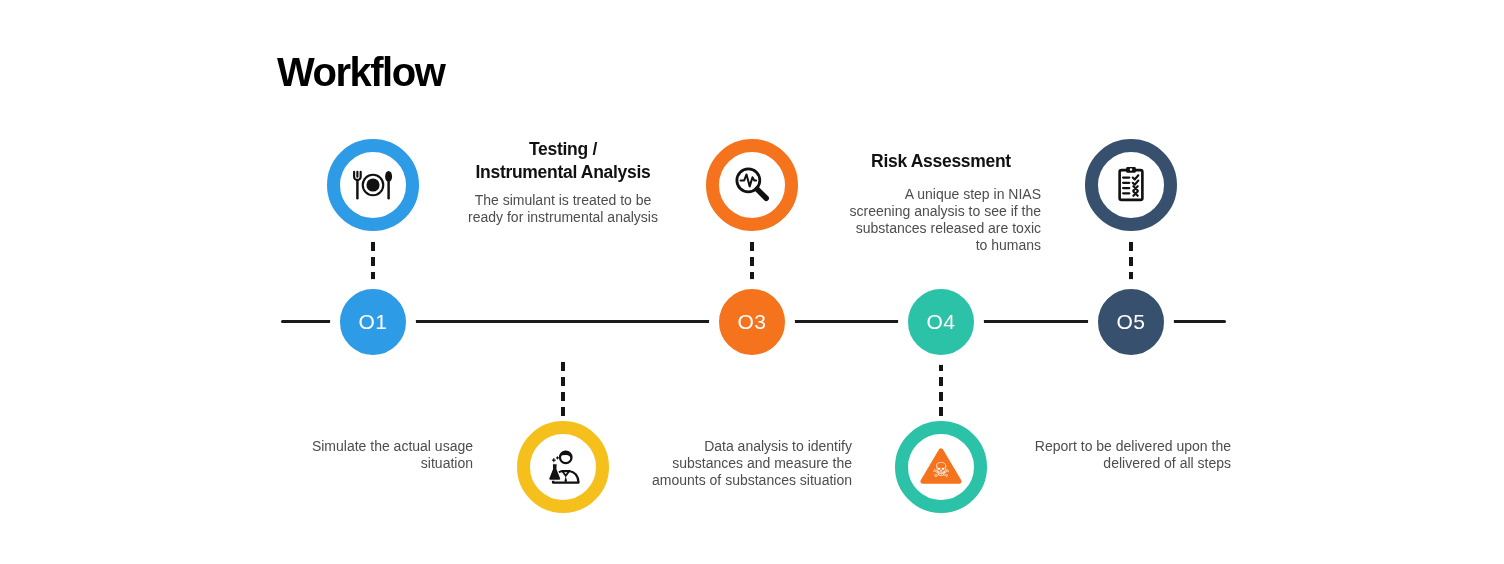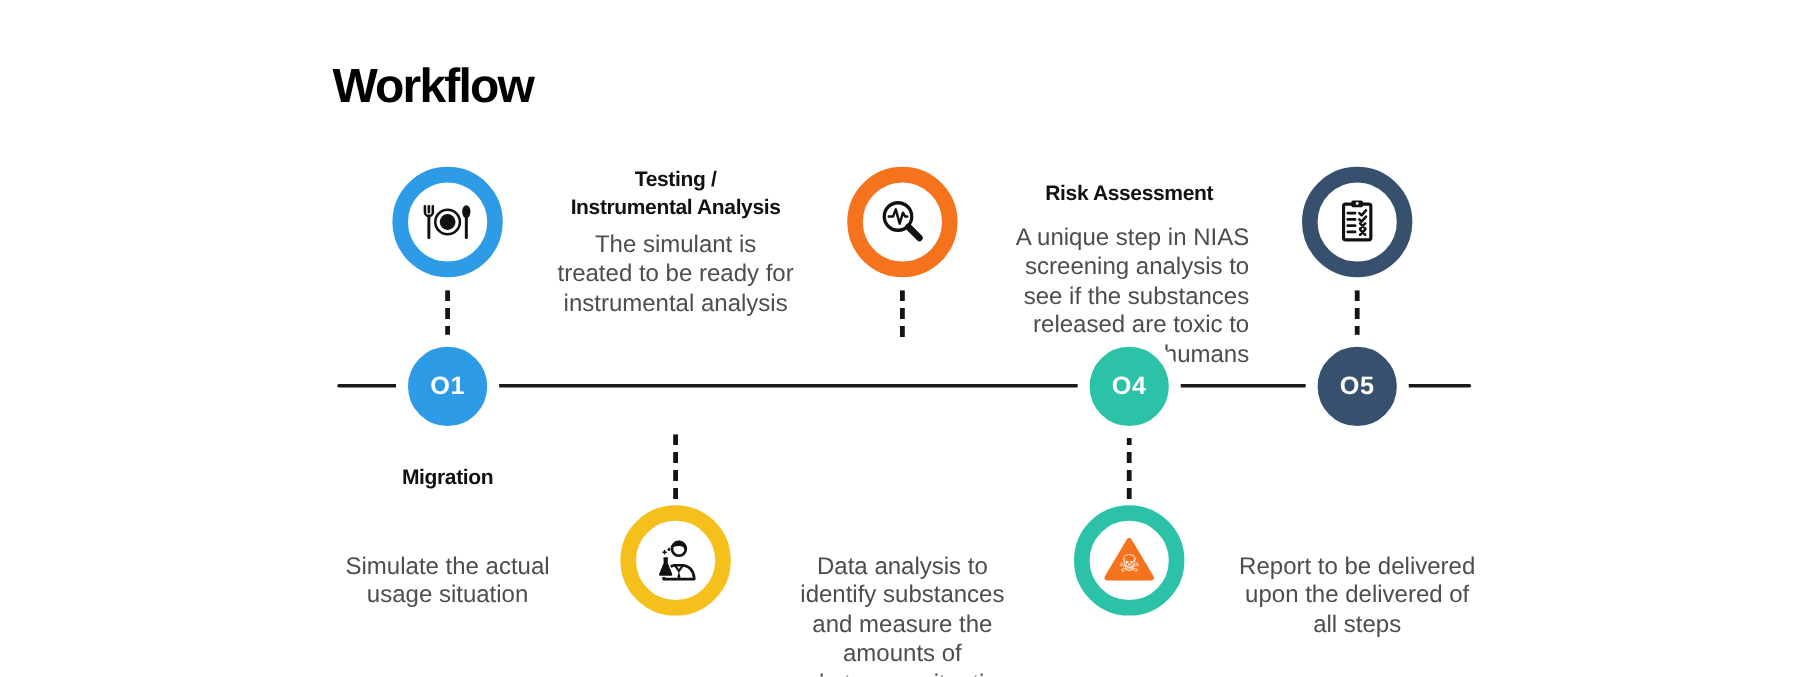--- a/index.html
+++ b/index.html
@@ -26,21 +26,21 @@
     position: absolute; top: 0; height: 564px; width: 220px;
   }
   .node {
     position: absolute; left: 50%; transform: translateX(-50%);
     top: 279px; width: 66px; height: 66px;
     background: var(--c); border: 10px solid #fff; border-radius: 50%;
     display: flex; align-items: center; justify-content: center;
     z-index: 2;
   }
   .node span {
-    color: #fff; font-weight: 700; font-size: 21px; letter-spacing: 0.5px;
+    color: #fff; font-weight: 400; font-size: 21px; letter-spacing: 0.5px;
   }
   .icon-circle {
     position: absolute; left: 50%; transform: translateX(-50%);
     width: 66px; height: 66px;
     background: #fff; border: 13px solid var(--c); border-radius: 50%;
     display: flex; align-items: center; justify-content: center;
     z-index: 2;
   }
   .icon-circle.above { top: 139px; }
   .icon-circle.below { top: 421px; }
@@ -58,23 +58,23 @@
     letter-spacing: -0.3px; color: var(--heading, #111);
     white-space: pre-line;
   }
   .heading.below { top: 386px; }
   .step-3 .heading.below { top: 378px; }
   .step-2 .heading.above { top: 138px; }
   .step-4 .heading.above { top: 150px; }
   .desc {
     position: absolute; left: 50%; transform: translateX(-50%);
     width: 200px; text-align: center;
-    font-size: 20px; line-height: 1.22; color: var(--body, #4d4d4d);
+    font-size: 14px; line-height: 1.22; color: var(--body, #4d4d4d);
   }
-  .desc.below { top: 460px; }
+  .desc.below { top: 438px; text-align: right; }
   .step-2 .desc.above { top: 192px; }
   .step-4 .desc.above { top: 186px; text-align: right; }
   .step-1 { left: 263px; }
   .step-2 { left: 453px; }
   .step-3 { left: 642px; }
   .step-4 { left: 831px; }
   .step-5 { left: 1021px; }
   svg { display: block; }
 </style>
 </head>
@@ -95,21 +95,20 @@
         <circle cx="28" cy="24" r="12.5" stroke-width="2.6"></circle>
         <circle cx="28" cy="24" r="8" fill="#111" stroke="none"></circle>
         <ellipse cx="47" cy="13.5" rx="4.2" ry="6.5" fill="#111" stroke="none"></ellipse>
         <path d="M47 20 V40" stroke-width="3"></path>
       </svg>
     </div>
     <div class="dash above"></div>
     <div class="node">
       <span>O1</span>
     </div>
-    <div class="heading below">Migration</div>
     <div class="desc below">Simulate the actual usage situation</div>
   </div>
 
   <div class="step step-2" style="--c: #F5C01B;">
     <div class="heading above">Testing /
 Instrumental Analysis</div>
     <div class="desc above">The simulant is treated to be ready for instrumental analysis</div>
     <div class="dash below"></div>
     <div class="icon-circle below">
       <svg viewBox="0 0 48 48" width="44" height="44">
@@ -126,20 +125,23 @@
 
   <div class="step step-3" style="--c: #F4731C;">
     <div class="icon-circle above">
       <svg viewBox="0 0 48 48" width="44" height="44" fill="none">
         <circle cx="20" cy="19" r="12.5" stroke="#111" stroke-width="3"></circle>
         <path d="M29.5 28.5 L39.5 38.5" stroke="#111" stroke-width="6" stroke-linecap="round"></path>
         <polyline points="11.5,19 15.5,19 18,12.5 21.5,25.5 24.5,15.5 26.5,19 28.5,19" stroke="#111" stroke-width="2.2" stroke-linejoin="round" stroke-linecap="round"></polyline>
       </svg>
     </div>
     <div class="dash above"></div>
+    <div class="node">
+      <span>O3</span>
+    </div>
     <div class="desc below">Data analysis to identify substances and measure the amounts of substances situation</div>
   </div>
 
   <div class="step step-4" style="--c: #2BC2A7;">
     <div class="heading above">Risk Assessment</div>
     <div class="desc above">A unique step in NIAS screening analysis to see if the substances released are toxic to humans</div>
     <div class="node">
       <span>O4</span>
     </div>
     <div class="dash below"></div>

